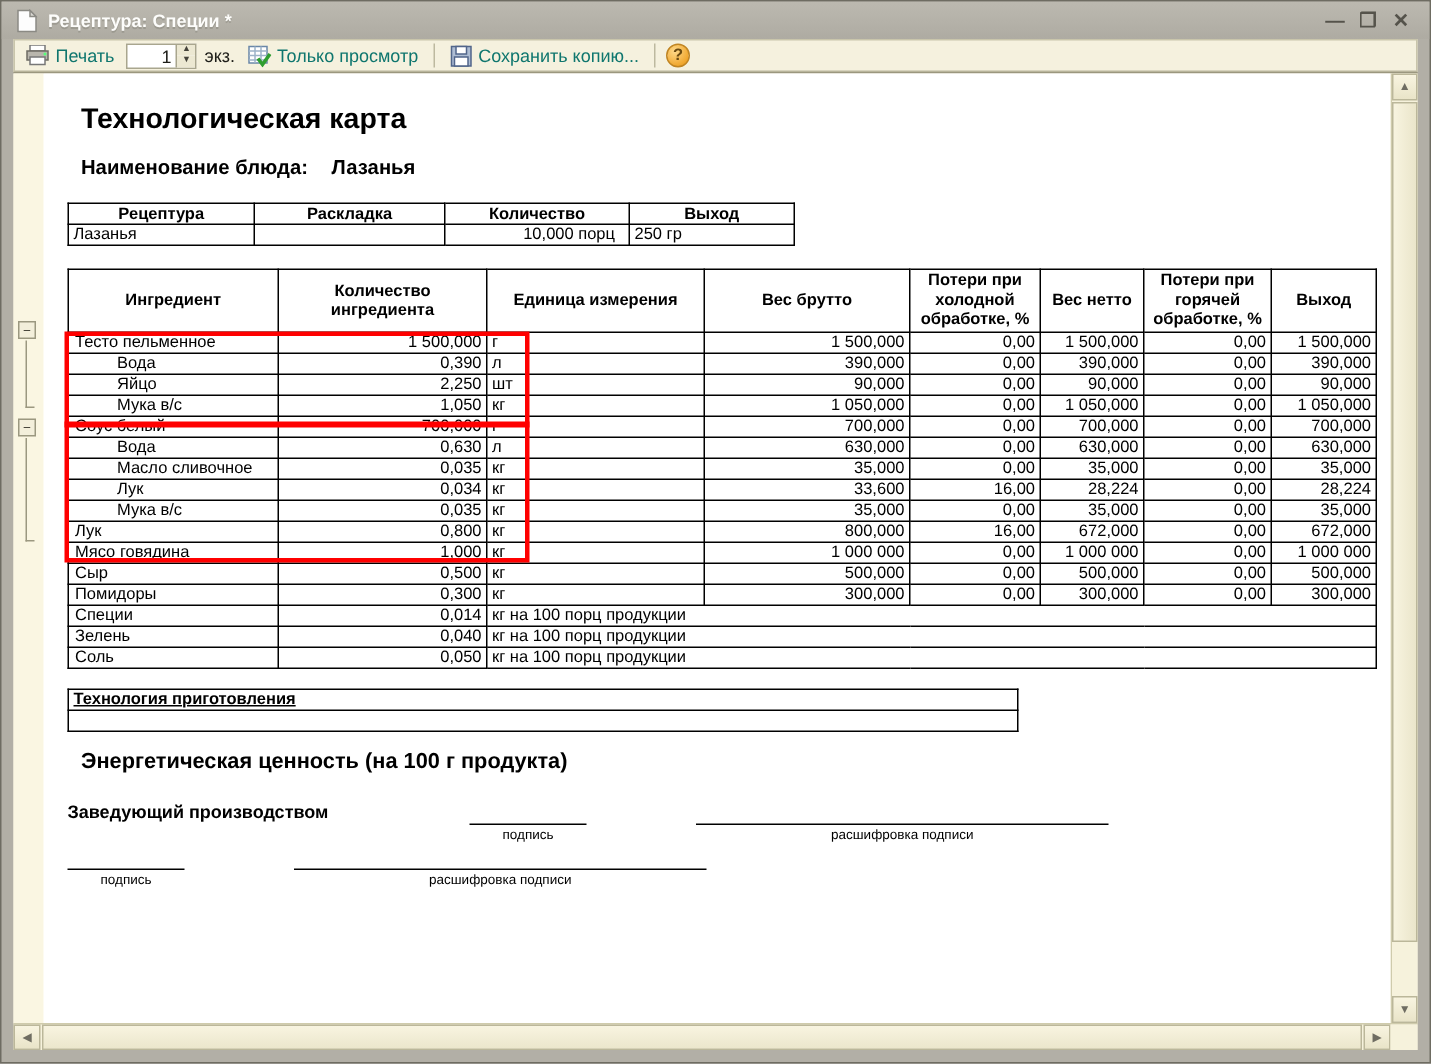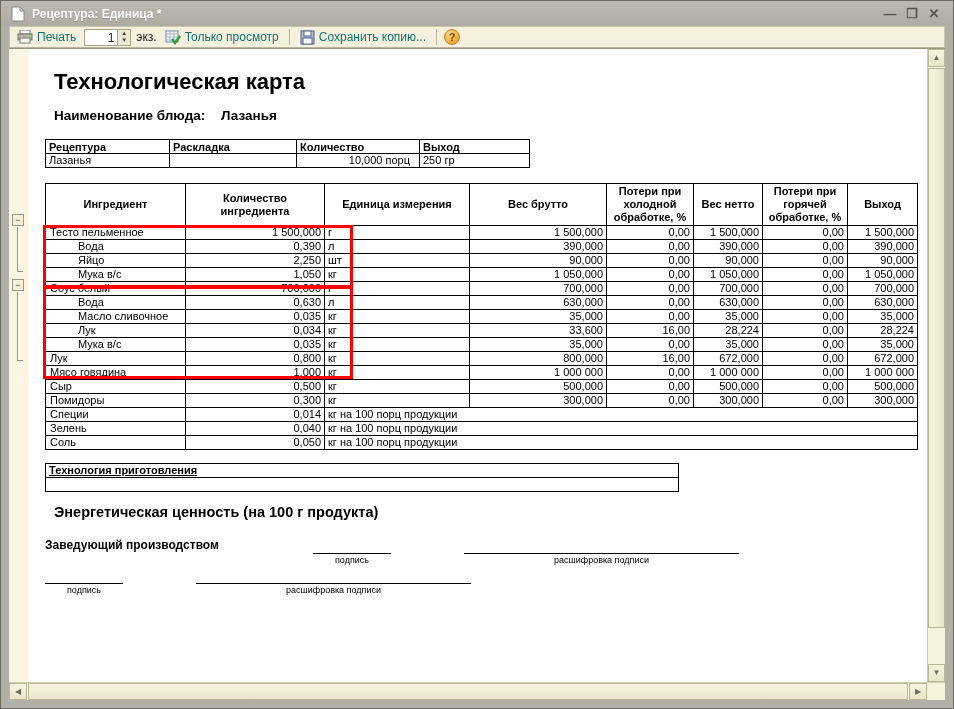--- a/index.html
+++ b/index.html
@@ -36,28 +36,28 @@
   .doc-main{ flex:1; display:flex; position:relative; background:#faf6e2; min-height:0; }
   .group-margin{ width:20px; background:#faf6e2; position:relative; }
   .grp-btn{ position:absolute; left:3px; width:12px; height:12px; background:#f3efdb;
             border:1px solid #9b9880; font-size:9px; line-height:10px; text-align:center;
             color:#403e35; }
   .grp-line{ position:absolute; left:8px; width:6px;
              border-left:1px solid #9b9880; border-bottom:1px solid #9b9880; }
   .page{ flex:1; background:#fff; overflow:hidden; padding:10px 0 0 16px; position:relative;
          color:#000; }
   
-  .h1{ font-size:22px; font-weight:bold; margin:10px 0 0 9px; }
+  .h1{ font-size:19px; font-weight:bold; margin:10px 0 0 9px; }
   .subtitle{ font-size:13.5px; font-weight:bold; margin:13px 0 0 9px; }
   .subtitle .dish{ margin-left:12px; }
   table{ border-collapse:collapse; table-layout:fixed; font-size:11px; }
   th,td{ border:1px solid #000; overflow:hidden; white-space:nowrap; }
   td{ height:14px; line-height:13px; padding:0 3px; }
   .recipe-table{ margin-top:16px; width:484px; }
-  .recipe-table th{ font-weight:bold; text-align:left; padding:0 3px; height:14px; }
+  .recipe-table th{ font-weight:bold; text-align:center; padding:0 3px; height:14px; }
   .recipe-table td.num{ text-align:right; padding-right:9px; }
   .mt-wrap{ position:relative; margin-top:15px; width:872px; }
   .main-table{ width:872px; }
   .main-table th{ font-weight:bold; text-align:center; vertical-align:middle;
                   height:42px; padding:1px 2px; white-space:normal; line-height:13px; }
   .main-table td.ing{ padding-left:4px; }
   .main-table td.sub{ padding-left:32px; }
   .main-table td.num{ text-align:right; padding-right:3px; }
   .main-table td.unit{ padding-left:3px; }
   .redbox{ position:absolute; left:-2px; width:310px; border:3px solid #ff0000; z-index:5; }
@@ -98,21 +98,21 @@
 </head>
 <body>
 
 <div class="window">
 
   <div class="titlebar">
     <svg class="doc-ic" viewBox="0 0 14 16">
       <path d="M1 1 h8 l4 4 v10 h-12 z" fill="#fdfdfd" stroke="#8b8a84"></path>
       <path d="M9 1 v4 h4 z" fill="#d9d8d2" stroke="#8b8a84"></path>
     </svg>
-    <span class="title-text">Рецептура: Единица *</span>
+    <span class="title-text">Рецептура: Специи *</span>
     <span class="winbtn">—</span>
     <span class="winbtn">❒</span>
     <span class="winbtn">✕</span>
   </div>
 
   <div class="toolbar">
     <button class="tbtn">
       <svg width="16" height="14" viewBox="0 0 16 14">
         <rect x="3" y="0" width="10" height="4" fill="#fff" stroke="#777"></rect>
         <rect x="1" y="4" width="14" height="6" fill="#b9b6ad" stroke="#6d6b63"></rect>

